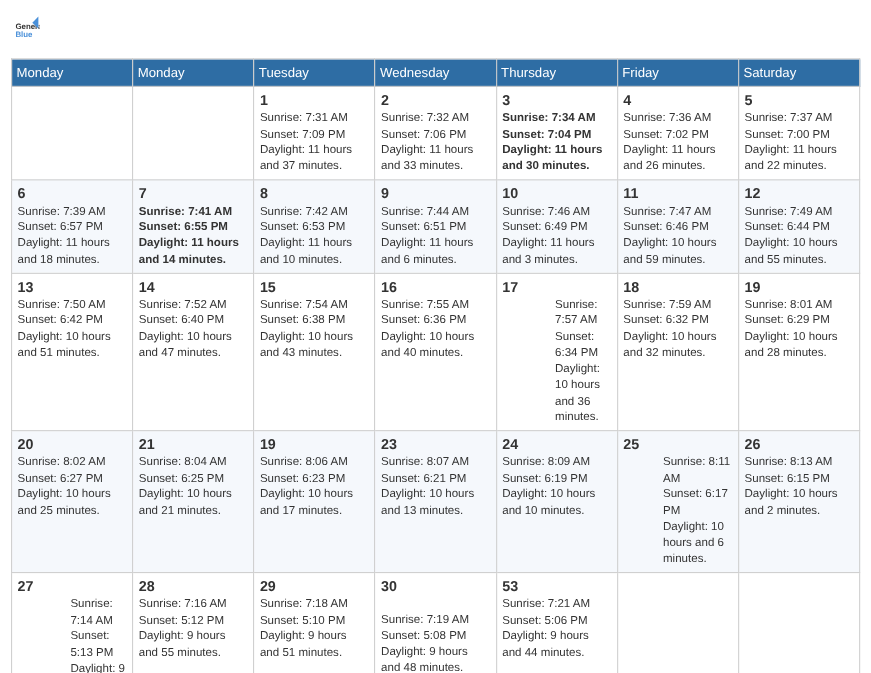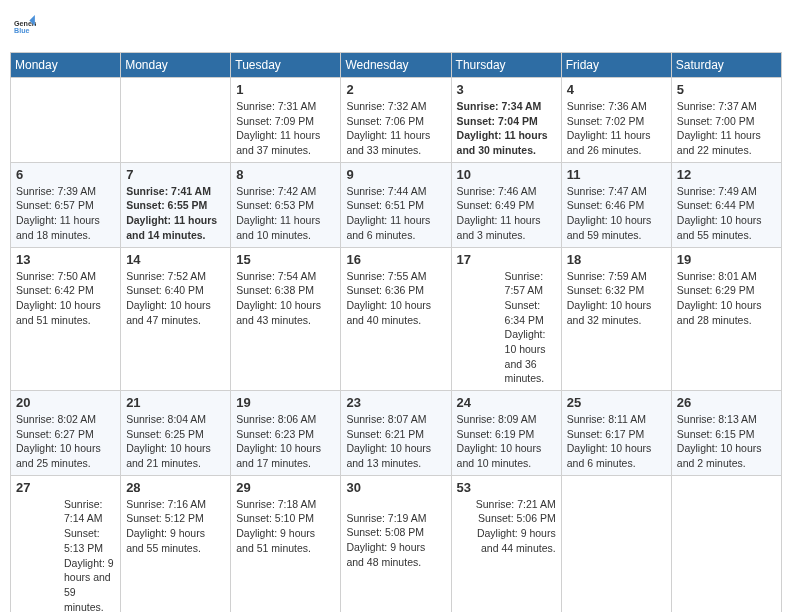--- a/index.html
+++ b/index.html
@@ -262,21 +262,21 @@
 Daylight: 10 hours and 13 minutes.</div>
         </td>
         <td>
           <span class="day-number">24</span>
           <div class="day-info" style="white-space: pre-line;">Sunrise: 8:09 AM
 Sunset: 6:19 PM
 Daylight: 10 hours and 10 minutes.</div>
         </td>
         <td>
           <span class="day-number">25</span>
-          <div class="day-info" style="white-space: pre-line;">Sunrise: 8:11 AM
+          <div class="day-info" style="white-space: pre-line; margin-left: 36px;">Sunrise: 8:11 AM
 Sunset: 6:17 PM
 Daylight: 10 hours and 6 minutes.</div>
         </td>
         <td>
           <span class="day-number">26</span>
           <div class="day-info" style="white-space: pre-line;">Sunrise: 8:13 AM
 Sunset: 6:15 PM
 Daylight: 10 hours and 2 minutes.</div>
         </td>
       </tr>
@@ -300,21 +300,21 @@
 Daylight: 9 hours and 51 minutes.</div>
         </td>
         <td>
           <span class="day-number">30</span>
           <div class="day-info" style="white-space: pre-line; margin-top: 16px;">Sunrise: 7:19 AM
 Sunset: 5:08 PM
 Daylight: 9 hours and 48 minutes.</div>
         </td>
         <td>
           <span class="day-number">53</span>
-          <div class="day-info" style="white-space: pre-line; text-align: right;">Sunrise: 7:21 AM
+          <div class="day-info" style="white-space: pre-line;">Sunrise: 7:21 AM
 Sunset: 5:06 PM
 Daylight: 9 hours and 44 minutes.</div>
         </td>
         <td class="empty"></td>
         <td class="empty"></td>
       </tr>
     </tbody>
 </table>
 
 </body></html>

